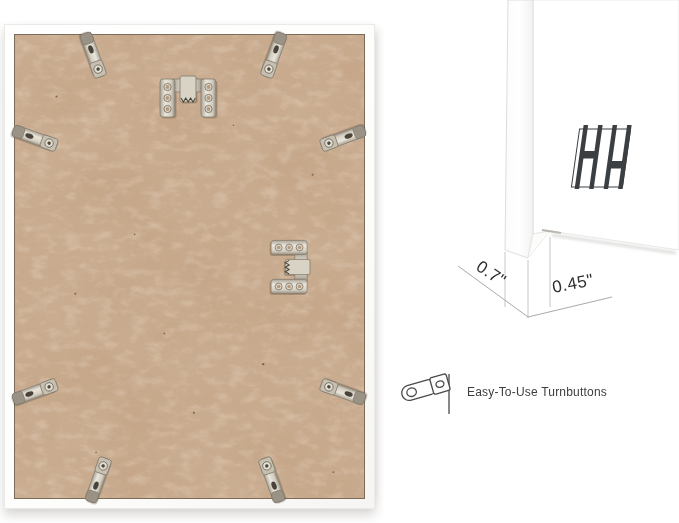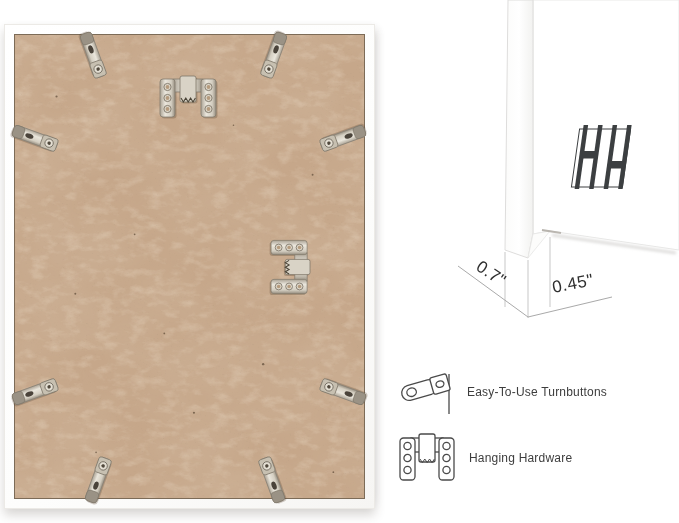--- a/index.html
+++ b/index.html
@@ -190,32 +190,14 @@
       <g transform="translate(6,27) rotate(-16)" fill="#ffffff" stroke="#4a4a4a" stroke-width="1.3">
         <rect x="0" y="-7.5" width="36" height="15" rx="7.5"></rect>
         <rect x="31" y="-8.5" width="17" height="17" rx="2"></rect>
         <ellipse cx="10" cy="0" rx="4.8" ry="4.2"></ellipse>
         <ellipse cx="39.5" cy="0" rx="4" ry="3.2"></ellipse>
       </g>
     </svg>
     <span class="legend-label">Easy-To-Use Turnbuttons</span>
   </div>
 
-  <div class="legend-item" id="legend-2">
-    <svg width="58" height="52" viewBox="0 0 58 52">
-      <g transform="translate(29,25)" fill="#ffffff" stroke="#4a4a4a" stroke-width="1.3">
-        <rect x="-16" y="-19" width="32" height="14"></rect>
-        <rect x="-27" y="-19" width="15" height="42" rx="3.5"></rect>
-        <rect x="12" y="-19" width="15" height="42" rx="3.5"></rect>
-        <rect x="-8" y="-23" width="16" height="28" rx="2"></rect>
-        <path d="M -7 2 l 2.4 3.6 l 2.4 -3.6 l 2.4 3.6 l 2.4 -3.6 l 2.4 3.6 l 2.4 -3.6" fill="none" stroke-width="1"></path>
-        <circle cx="-19.5" cy="-11" r="3.6"></circle>
-        <circle cx="-19.5" cy="1" r="3.6"></circle>
-        <circle cx="-19.5" cy="13" r="3.6"></circle>
-        <circle cx="19.5" cy="-11" r="3.6"></circle>
-        <circle cx="19.5" cy="1" r="3.6"></circle>
-        <circle cx="19.5" cy="13" r="3.6"></circle>
-      </g>
-    </svg>
-    <span class="legend-label">Hanging Hardware</span>
-  </div>
 
 </div>
 
 </body></html>

